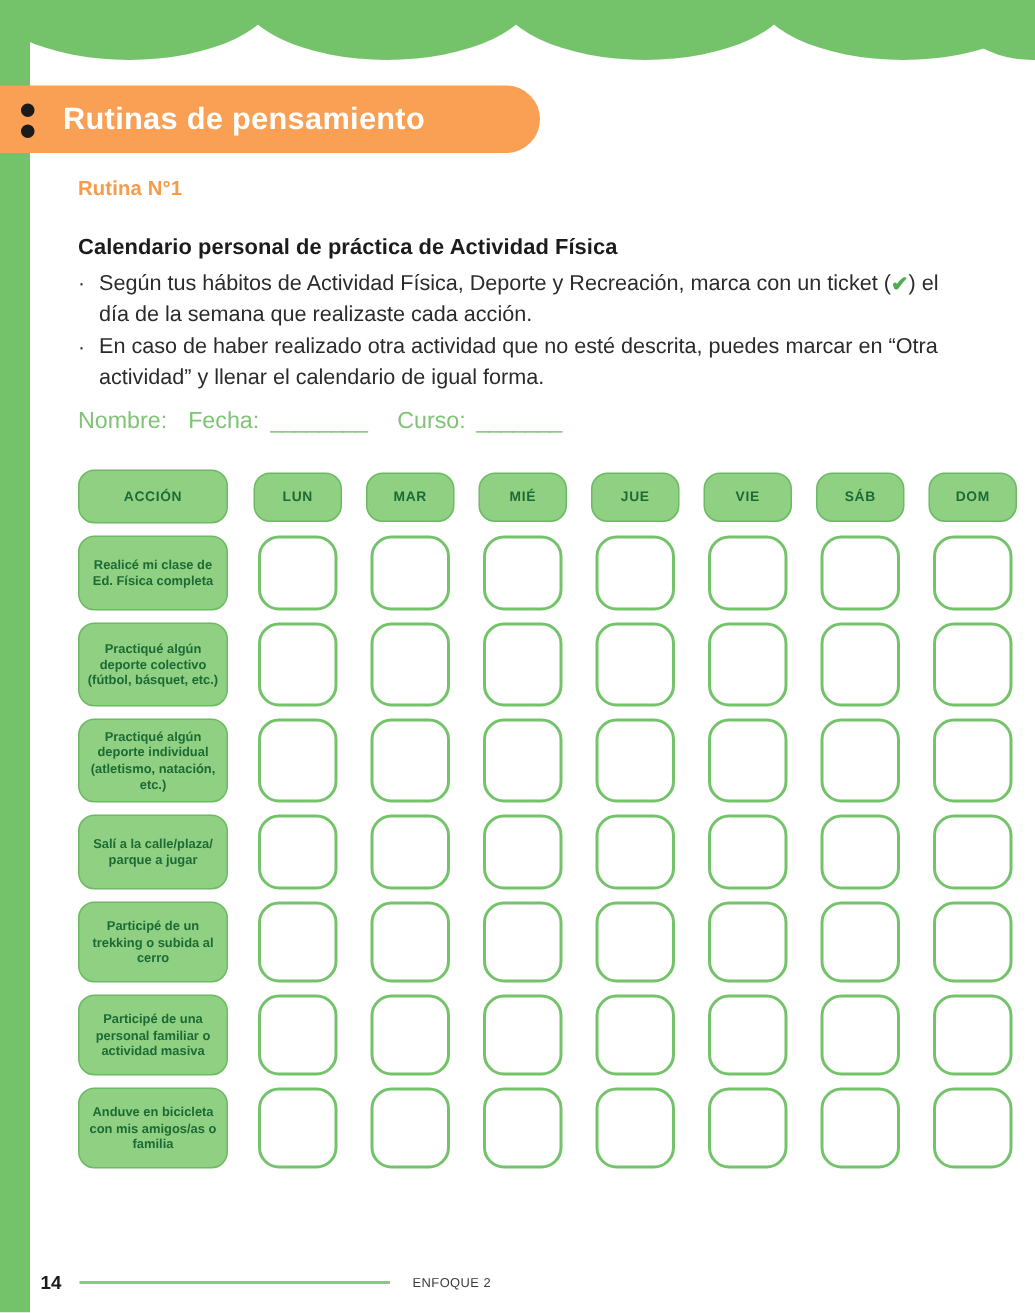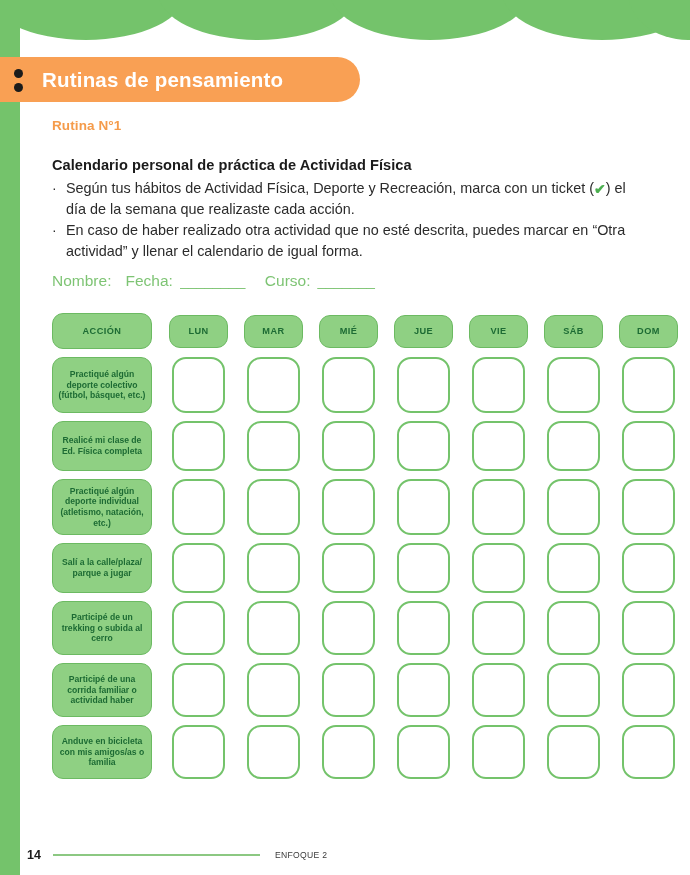--- a/index.html
+++ b/index.html
@@ -339,54 +339,54 @@
           <div class="spacer-col" style="width: 16px;"></div>
           <div class="hdr-day">JUE</div>
           <div class="spacer-col" style="width: 16px;"></div>
           <div class="hdr-day">VIE</div>
           <div class="spacer-col" style="width: 16px;"></div>
           <div class="hdr-day">SÁB</div>
           <div class="spacer-col" style="width: 16px;"></div>
           <div class="hdr-day">DOM</div>
         </div>
         <div class="cal-row" style="margin-bottom: 8px;">
+          <div class="action-cell" style="height: 50px;">Realicé mi clase de Ed. Física completa</div>
+          <div class="spacer-col" style="width: 20px;"></div>
+          <div class="check-cell" style="height: 50px;"></div>
+          <div class="spacer-col" style="width: 22px;"></div>
+          <div class="check-cell" style="height: 50px;"></div>
+          <div class="spacer-col" style="width: 22px;"></div>
+          <div class="check-cell" style="height: 50px;"></div>
+          <div class="spacer-col" style="width: 22px;"></div>
+          <div class="check-cell" style="height: 50px;"></div>
+          <div class="spacer-col" style="width: 22px;"></div>
+          <div class="check-cell" style="height: 50px;"></div>
+          <div class="spacer-col" style="width: 22px;"></div>
+          <div class="check-cell" style="height: 50px;"></div>
+          <div class="spacer-col" style="width: 22px;"></div>
+          <div class="check-cell" style="height: 50px;"></div>
+        </div>
+        <div class="cal-row" style="margin-bottom: 8px;">
           <div class="action-cell" style="height: 56px;">Practiqué algún deporte colectivo (fútbol, básquet, etc.)</div>
           <div class="spacer-col" style="width: 20px;"></div>
           <div class="check-cell" style="height: 56px;"></div>
           <div class="spacer-col" style="width: 22px;"></div>
           <div class="check-cell" style="height: 56px;"></div>
           <div class="spacer-col" style="width: 22px;"></div>
           <div class="check-cell" style="height: 56px;"></div>
           <div class="spacer-col" style="width: 22px;"></div>
           <div class="check-cell" style="height: 56px;"></div>
           <div class="spacer-col" style="width: 22px;"></div>
           <div class="check-cell" style="height: 56px;"></div>
           <div class="spacer-col" style="width: 22px;"></div>
           <div class="check-cell" style="height: 56px;"></div>
           <div class="spacer-col" style="width: 22px;"></div>
           <div class="check-cell" style="height: 56px;"></div>
         </div>
         <div class="cal-row" style="margin-bottom: 8px;">
-          <div class="action-cell" style="height: 50px;">Realicé mi clase de Ed. Física completa</div>
-          <div class="spacer-col" style="width: 20px;"></div>
-          <div class="check-cell" style="height: 50px;"></div>
-          <div class="spacer-col" style="width: 22px;"></div>
-          <div class="check-cell" style="height: 50px;"></div>
-          <div class="spacer-col" style="width: 22px;"></div>
-          <div class="check-cell" style="height: 50px;"></div>
-          <div class="spacer-col" style="width: 22px;"></div>
-          <div class="check-cell" style="height: 50px;"></div>
-          <div class="spacer-col" style="width: 22px;"></div>
-          <div class="check-cell" style="height: 50px;"></div>
-          <div class="spacer-col" style="width: 22px;"></div>
-          <div class="check-cell" style="height: 50px;"></div>
-          <div class="spacer-col" style="width: 22px;"></div>
-          <div class="check-cell" style="height: 50px;"></div>
-        </div>
-        <div class="cal-row" style="margin-bottom: 8px;">
           <div class="action-cell" style="height: 56px;">Practiqué algún deporte individual (atletismo, natación, etc.)</div>
           <div class="spacer-col" style="width: 20px;"></div>
           <div class="check-cell" style="height: 56px;"></div>
           <div class="spacer-col" style="width: 22px;"></div>
           <div class="check-cell" style="height: 56px;"></div>
           <div class="spacer-col" style="width: 22px;"></div>
           <div class="check-cell" style="height: 56px;"></div>
           <div class="spacer-col" style="width: 22px;"></div>
           <div class="check-cell" style="height: 56px;"></div>
           <div class="spacer-col" style="width: 22px;"></div>
@@ -424,21 +424,21 @@
           <div class="spacer-col" style="width: 22px;"></div>
           <div class="check-cell" style="height: 54px;"></div>
           <div class="spacer-col" style="width: 22px;"></div>
           <div class="check-cell" style="height: 54px;"></div>
           <div class="spacer-col" style="width: 22px;"></div>
           <div class="check-cell" style="height: 54px;"></div>
           <div class="spacer-col" style="width: 22px;"></div>
           <div class="check-cell" style="height: 54px;"></div>
         </div>
         <div class="cal-row" style="margin-bottom: 8px;">
-          <div class="action-cell" style="height: 54px;">Participé de una corrida familiar o actividad haber</div>
+          <div class="action-cell" style="height: 54px;">Participé de una personal familiar o actividad masiva</div>
           <div class="spacer-col" style="width: 20px;"></div>
           <div class="check-cell" style="height: 54px;"></div>
           <div class="spacer-col" style="width: 22px;"></div>
           <div class="check-cell" style="height: 54px;"></div>
           <div class="spacer-col" style="width: 22px;"></div>
           <div class="check-cell" style="height: 54px;"></div>
           <div class="spacer-col" style="width: 22px;"></div>
           <div class="check-cell" style="height: 54px;"></div>
           <div class="spacer-col" style="width: 22px;"></div>
           <div class="check-cell" style="height: 54px;"></div>

